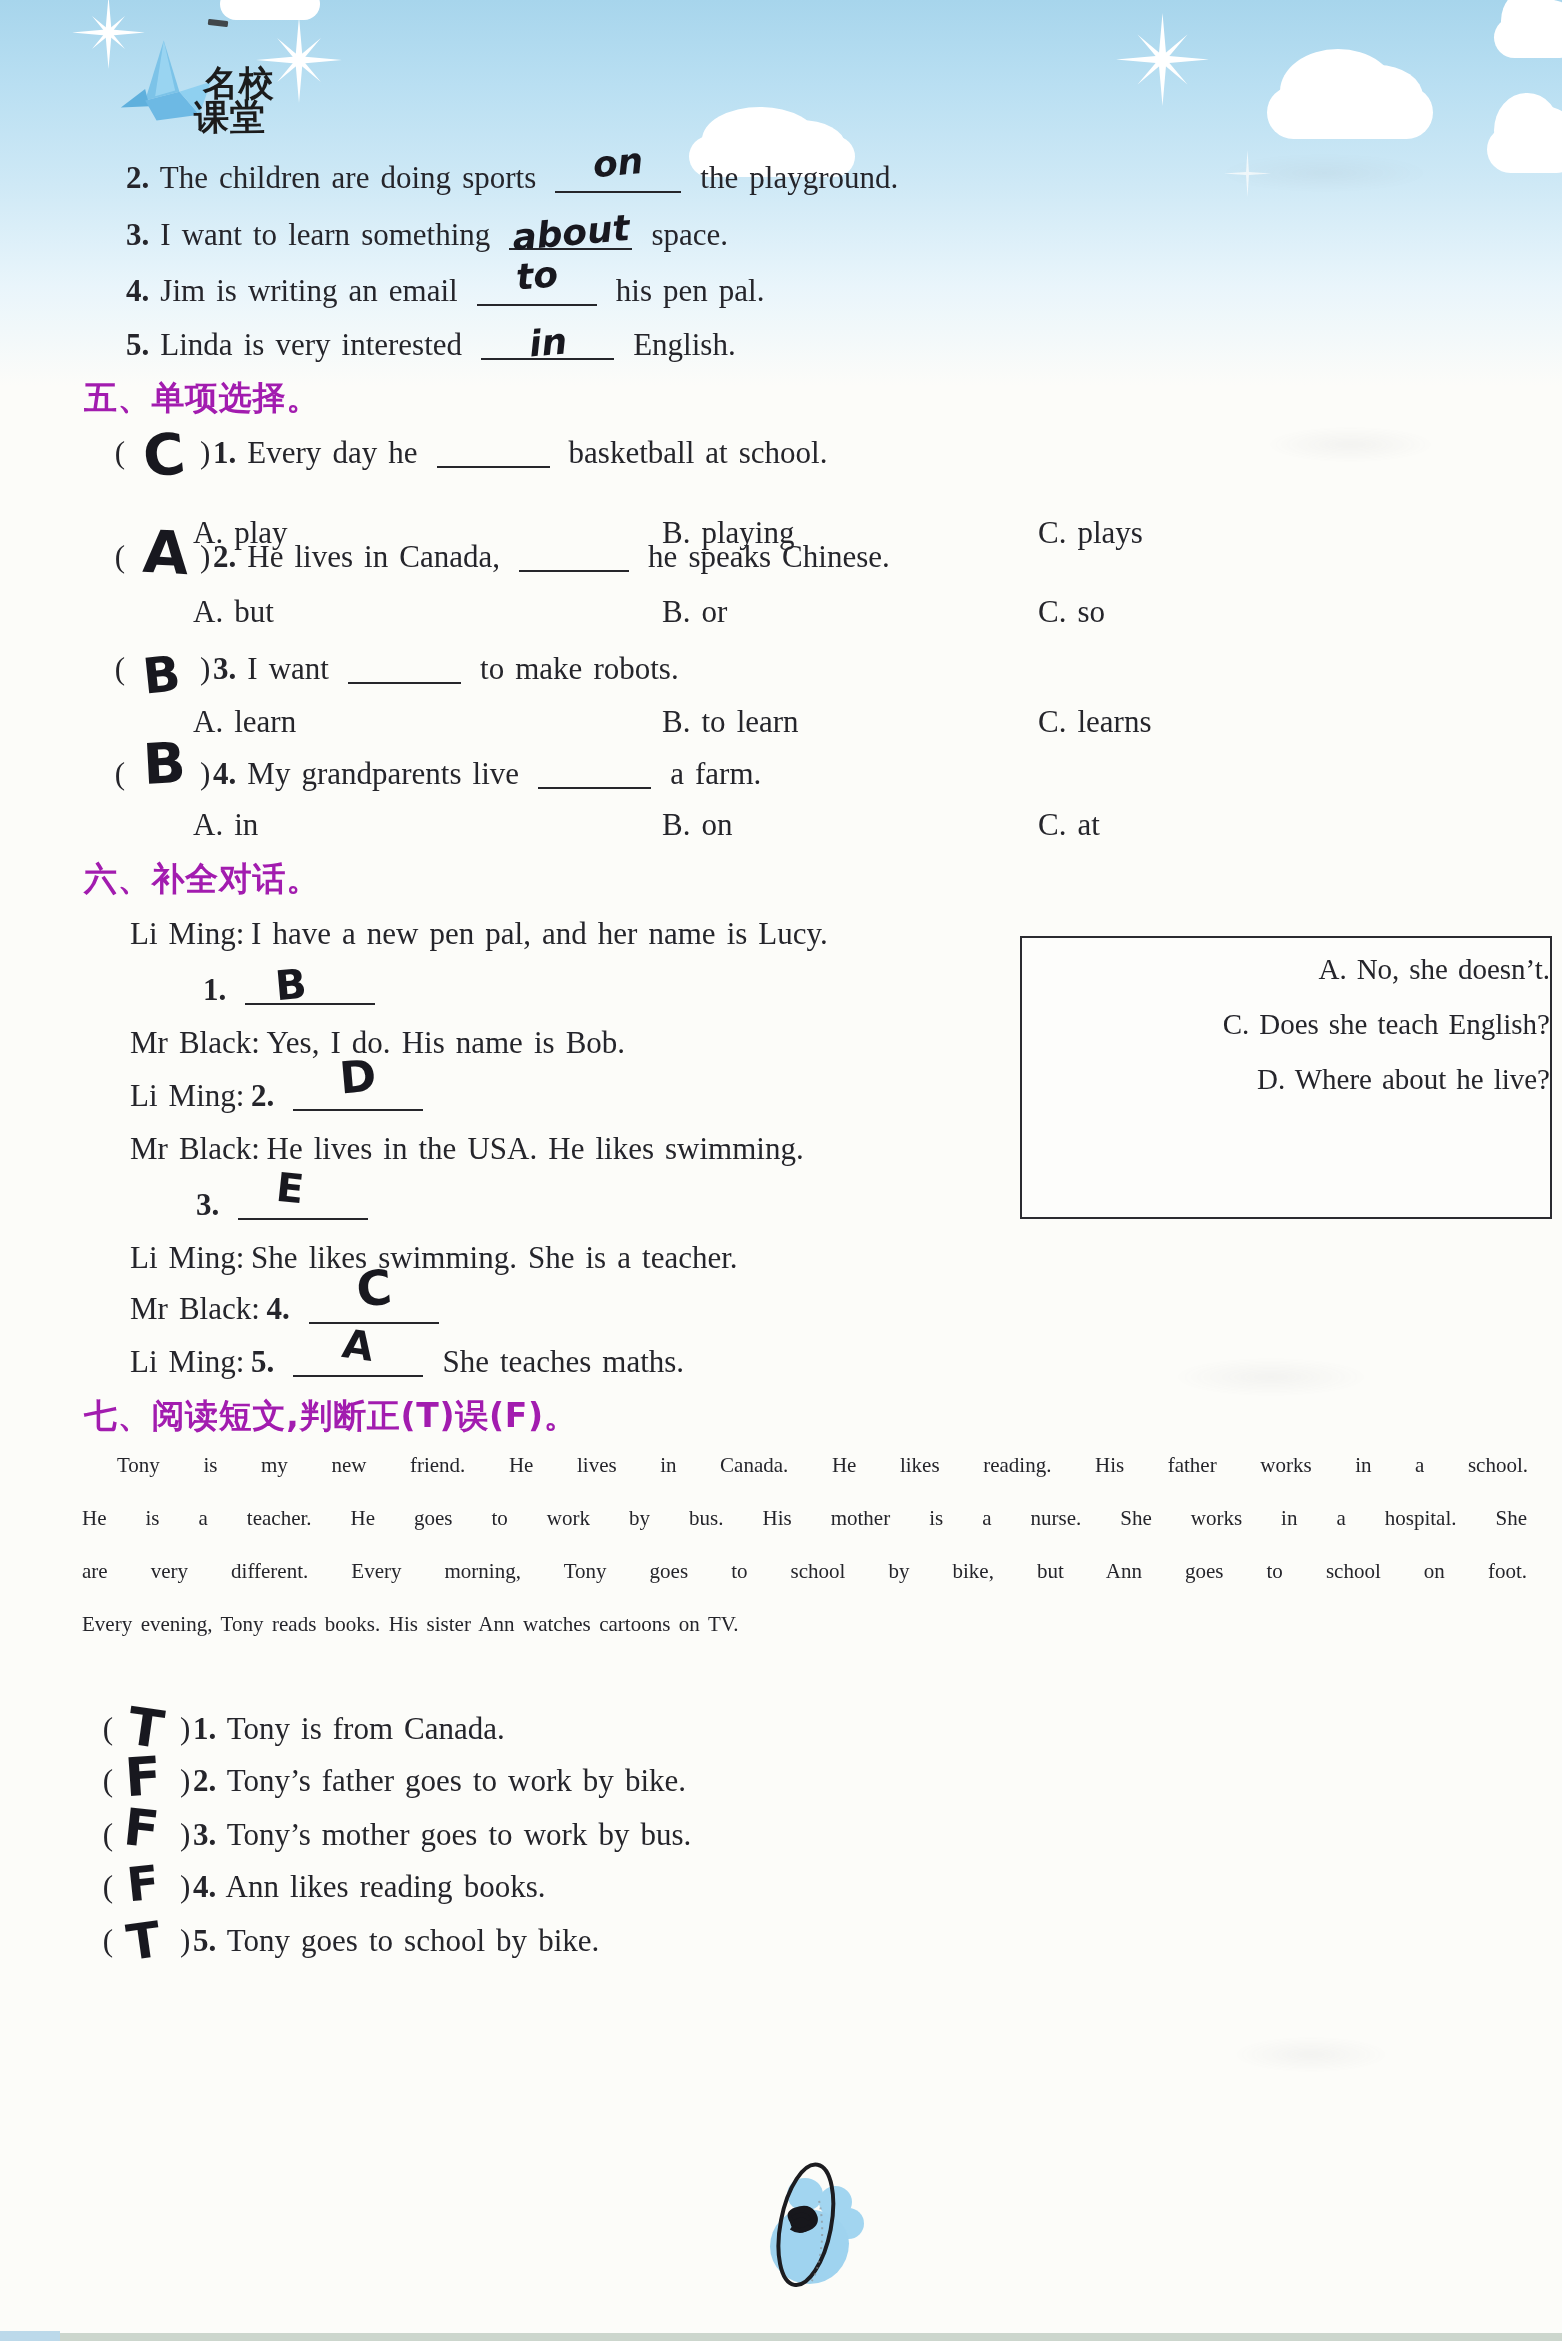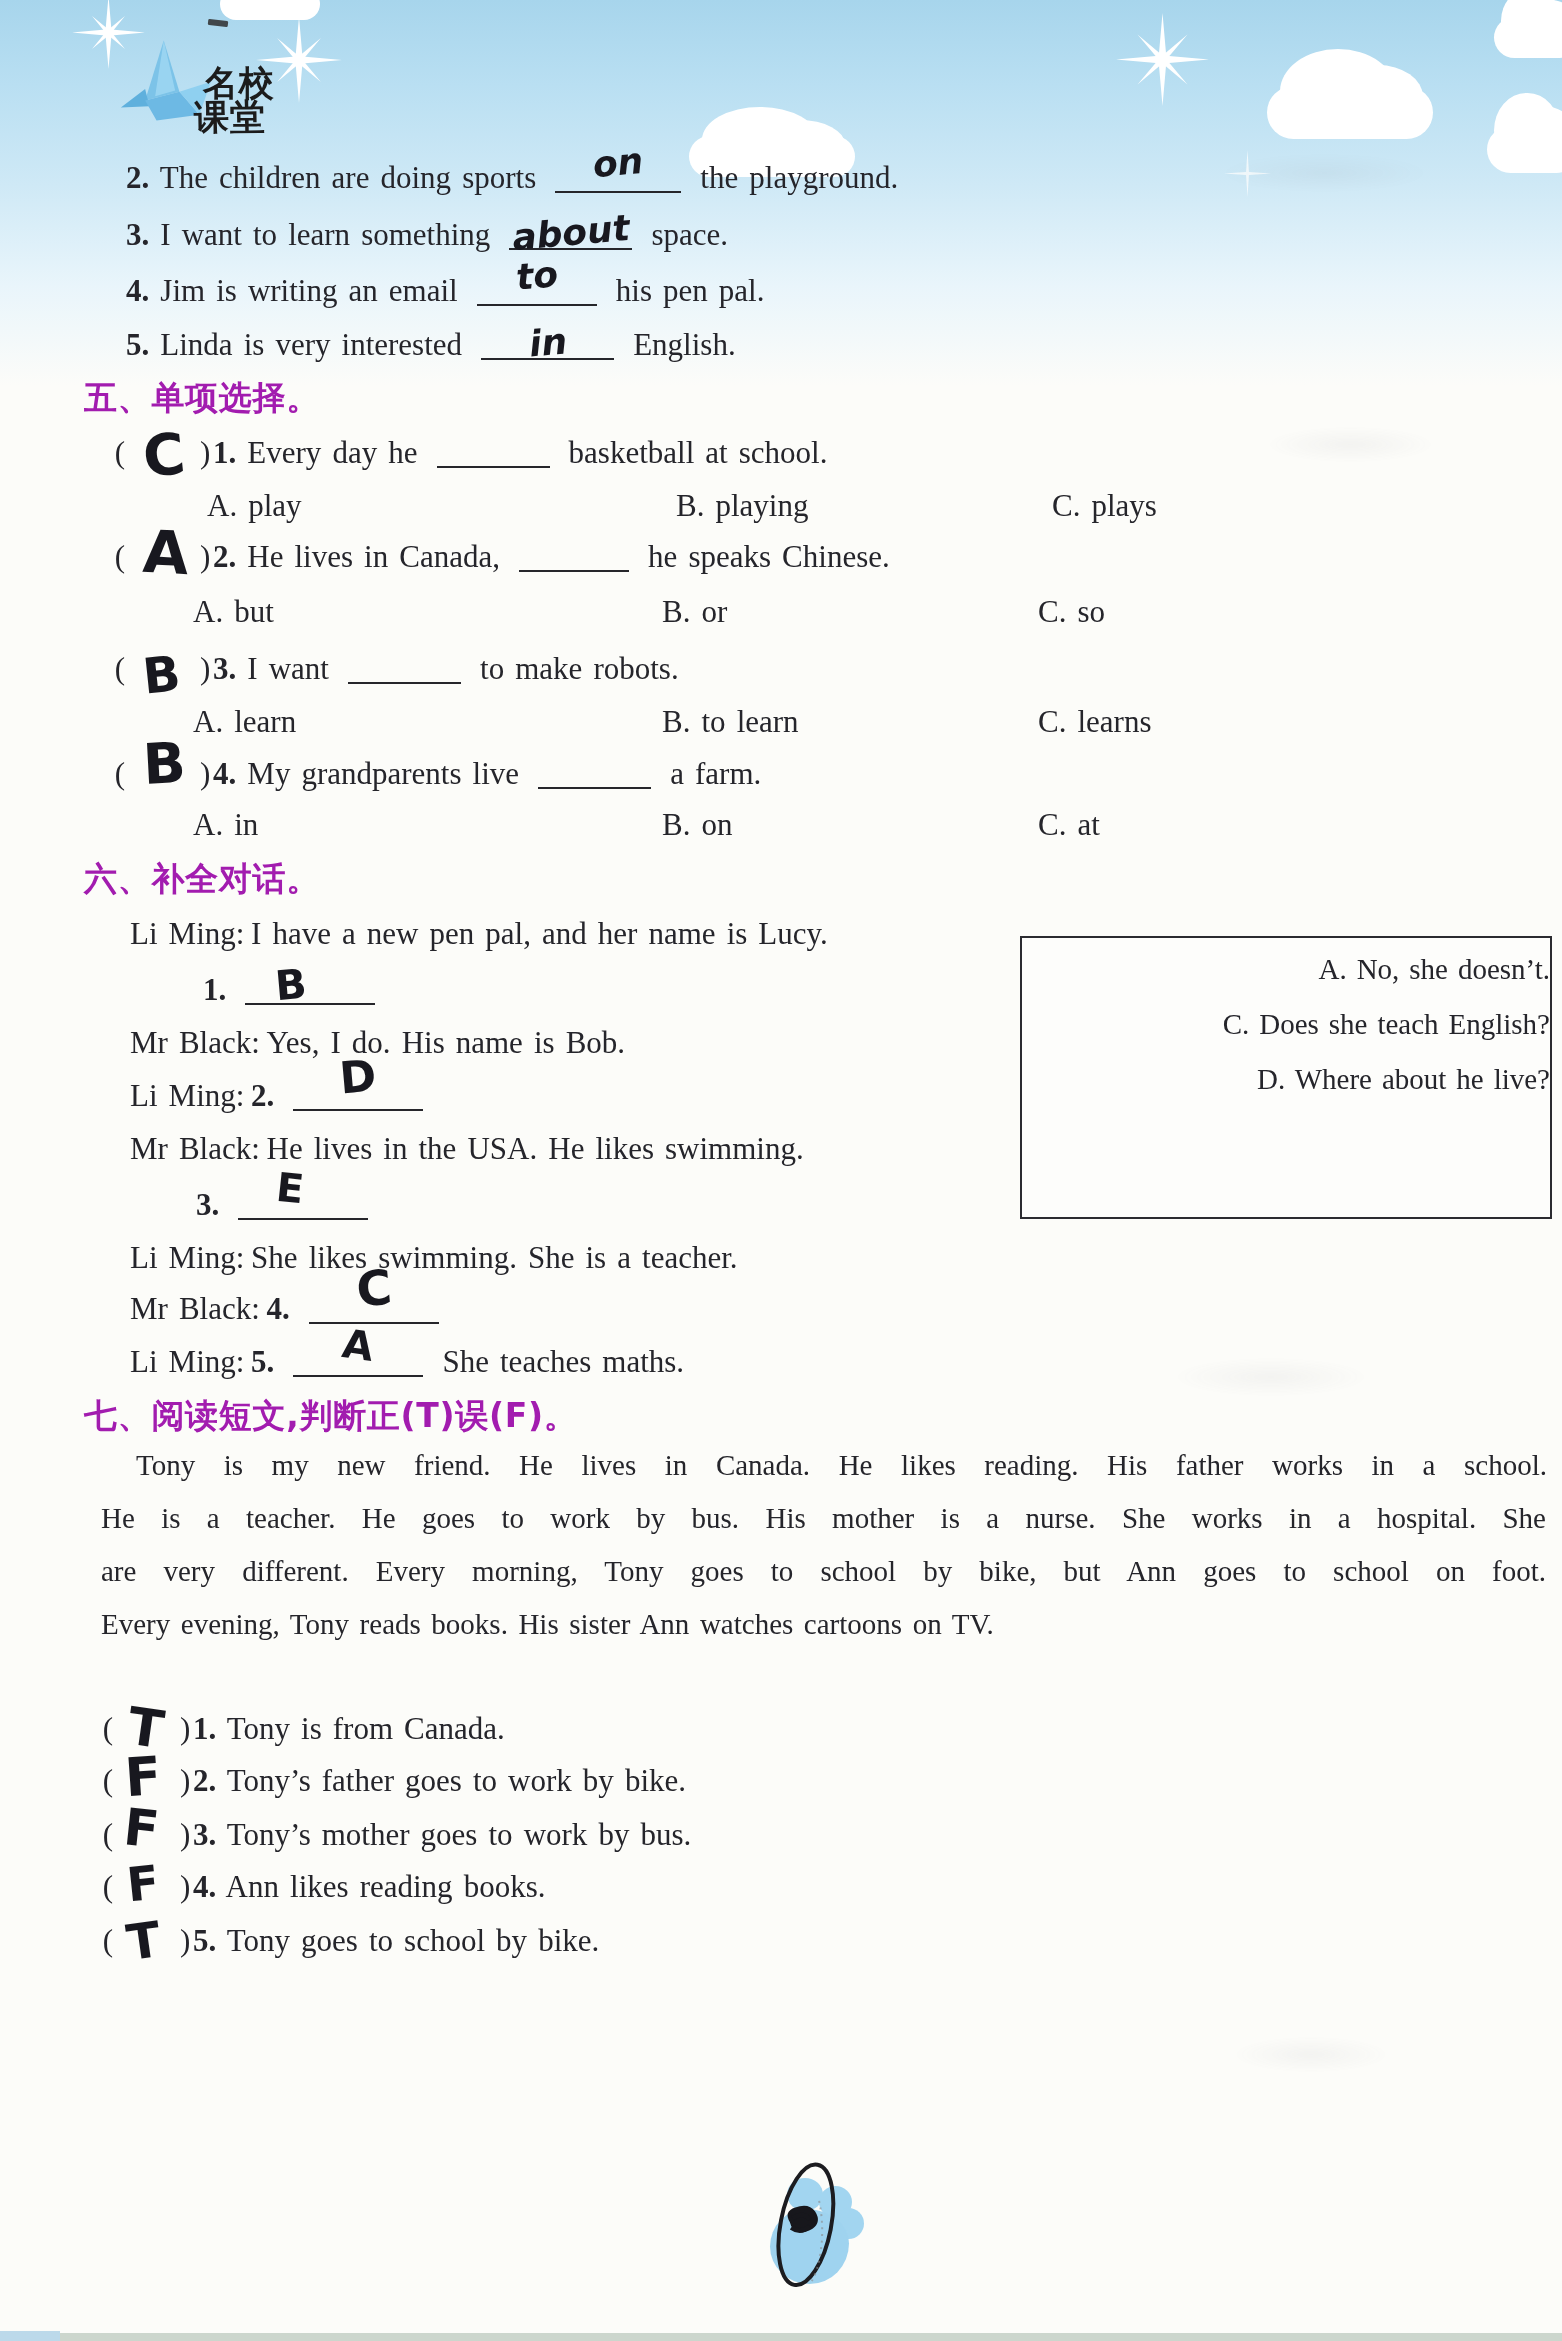--- a/index.html
+++ b/index.html
@@ -45,21 +45,21 @@
   .spk{margin-right:6.7px;}
   
   .optbox{
     position:absolute;left:1020px;top:936px;width:532px;height:283px;
     border:2px solid #2b2b30;background:#fdfdfb;
     font-size:29px;line-height:55px;padding:4px 0 0 17.3px;box-sizing:border-box;
     white-space:nowrap;word-spacing:2.7px;
   }
   .optbox div{height:55px;text-align:right;}
   
-  .passage{position:absolute;left:101px;top:1439px;width:1445px;font-size:29px;line-height:53px;word-spacing:3.3px;}
+  .passage{position:absolute;left:82px;top:1439px;width:1445px;font-size:21px;line-height:53px;word-spacing:3.3px;}
   .pline{text-align:justify;text-align-last:justify;height:53px;}
   .pline.first{padding-left:35px;width:1411px;}
   .pline.last{text-align:right;text-align-last:left;}
   
   .smudge{position:absolute;background:radial-gradient(ellipse at center,#6a6a72 0%,rgba(106,106,114,0) 70%);opacity:.06;filter:blur(1.3px);}
   
   .stamp{position:absolute;left:758px;top:2161px;width:113px;height:133px;}
   .pawdot{position:absolute;border-radius:50%;background:#a2d5f0;}
   .pawmain{position:absolute;left:12px;top:48px;width:79px;height:75px;background:#9fd3ef;border-radius:46% 54% 50% 50%/50% 46% 54% 50%;}
   .stamp svg{position:absolute;left:0;top:0;}
@@ -135,21 +135,21 @@
 </div>
 
 <div class="row h-cn" style="top:371px;left:84px;">五、单项选择。</div>
 
 <div class="row" style="top:426px;left:112px;">
   <span class="pans"><span class="pp">(</span><span class="hw" style="font-size:57px;top:1.3px;">C</span><span class="pc">)</span></span><span class="qnum">1.</span>
   <span>Every day he</span>
   <span class="blank" style="width:113px;"></span>
   <span>basketball at school.</span>
 </div>
-<div class="row" style="top:479px;margin-left:14px;">
+<div class="row" style="top:506px;">
   <span class="optA">A. play</span>
   <span class="optB">B. playing</span>
   <span class="optC">C. plays</span>
 </div>
 
 <div class="row" style="top:530px;left:112px;">
   <span class="pans"><span class="pp">(</span><span class="hw" style="font-size:59px;top:-6.7px;transform:rotate(3deg);">A</span><span class="pc">)</span></span><span class="qnum">2.</span>
   <span>He lives in Canada,</span>
   <span class="blank" style="width:110px;"></span>
   <span>he speaks Chinese.</span>

